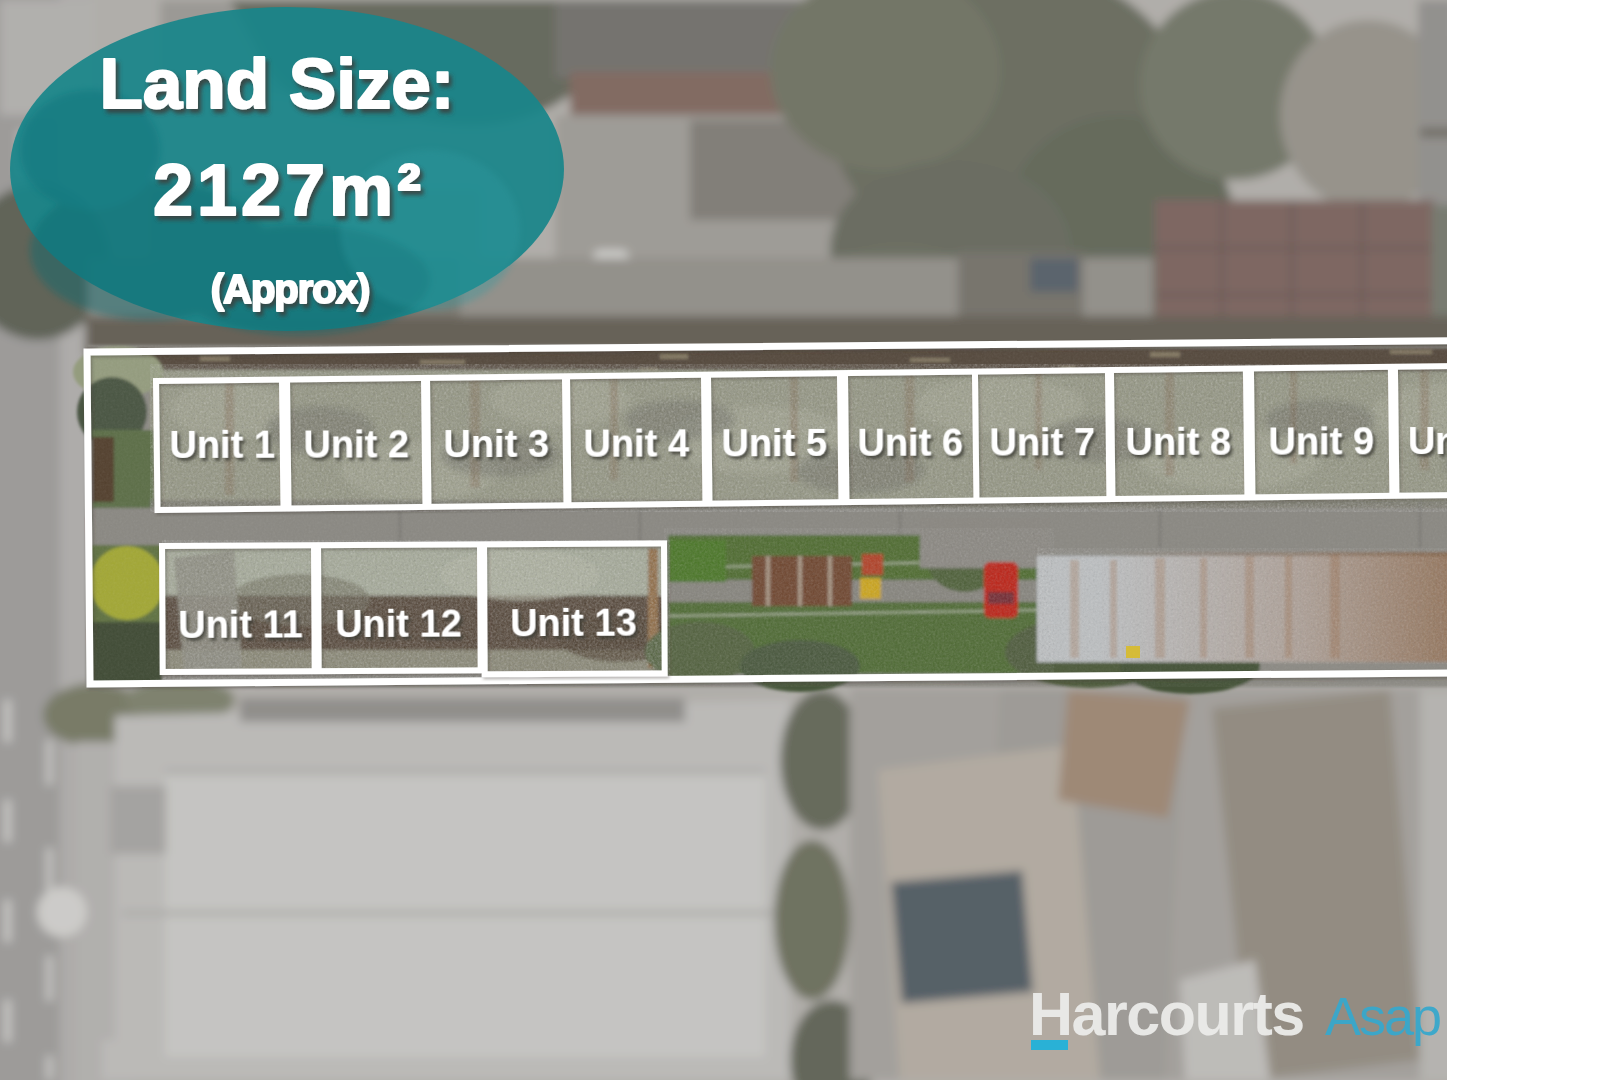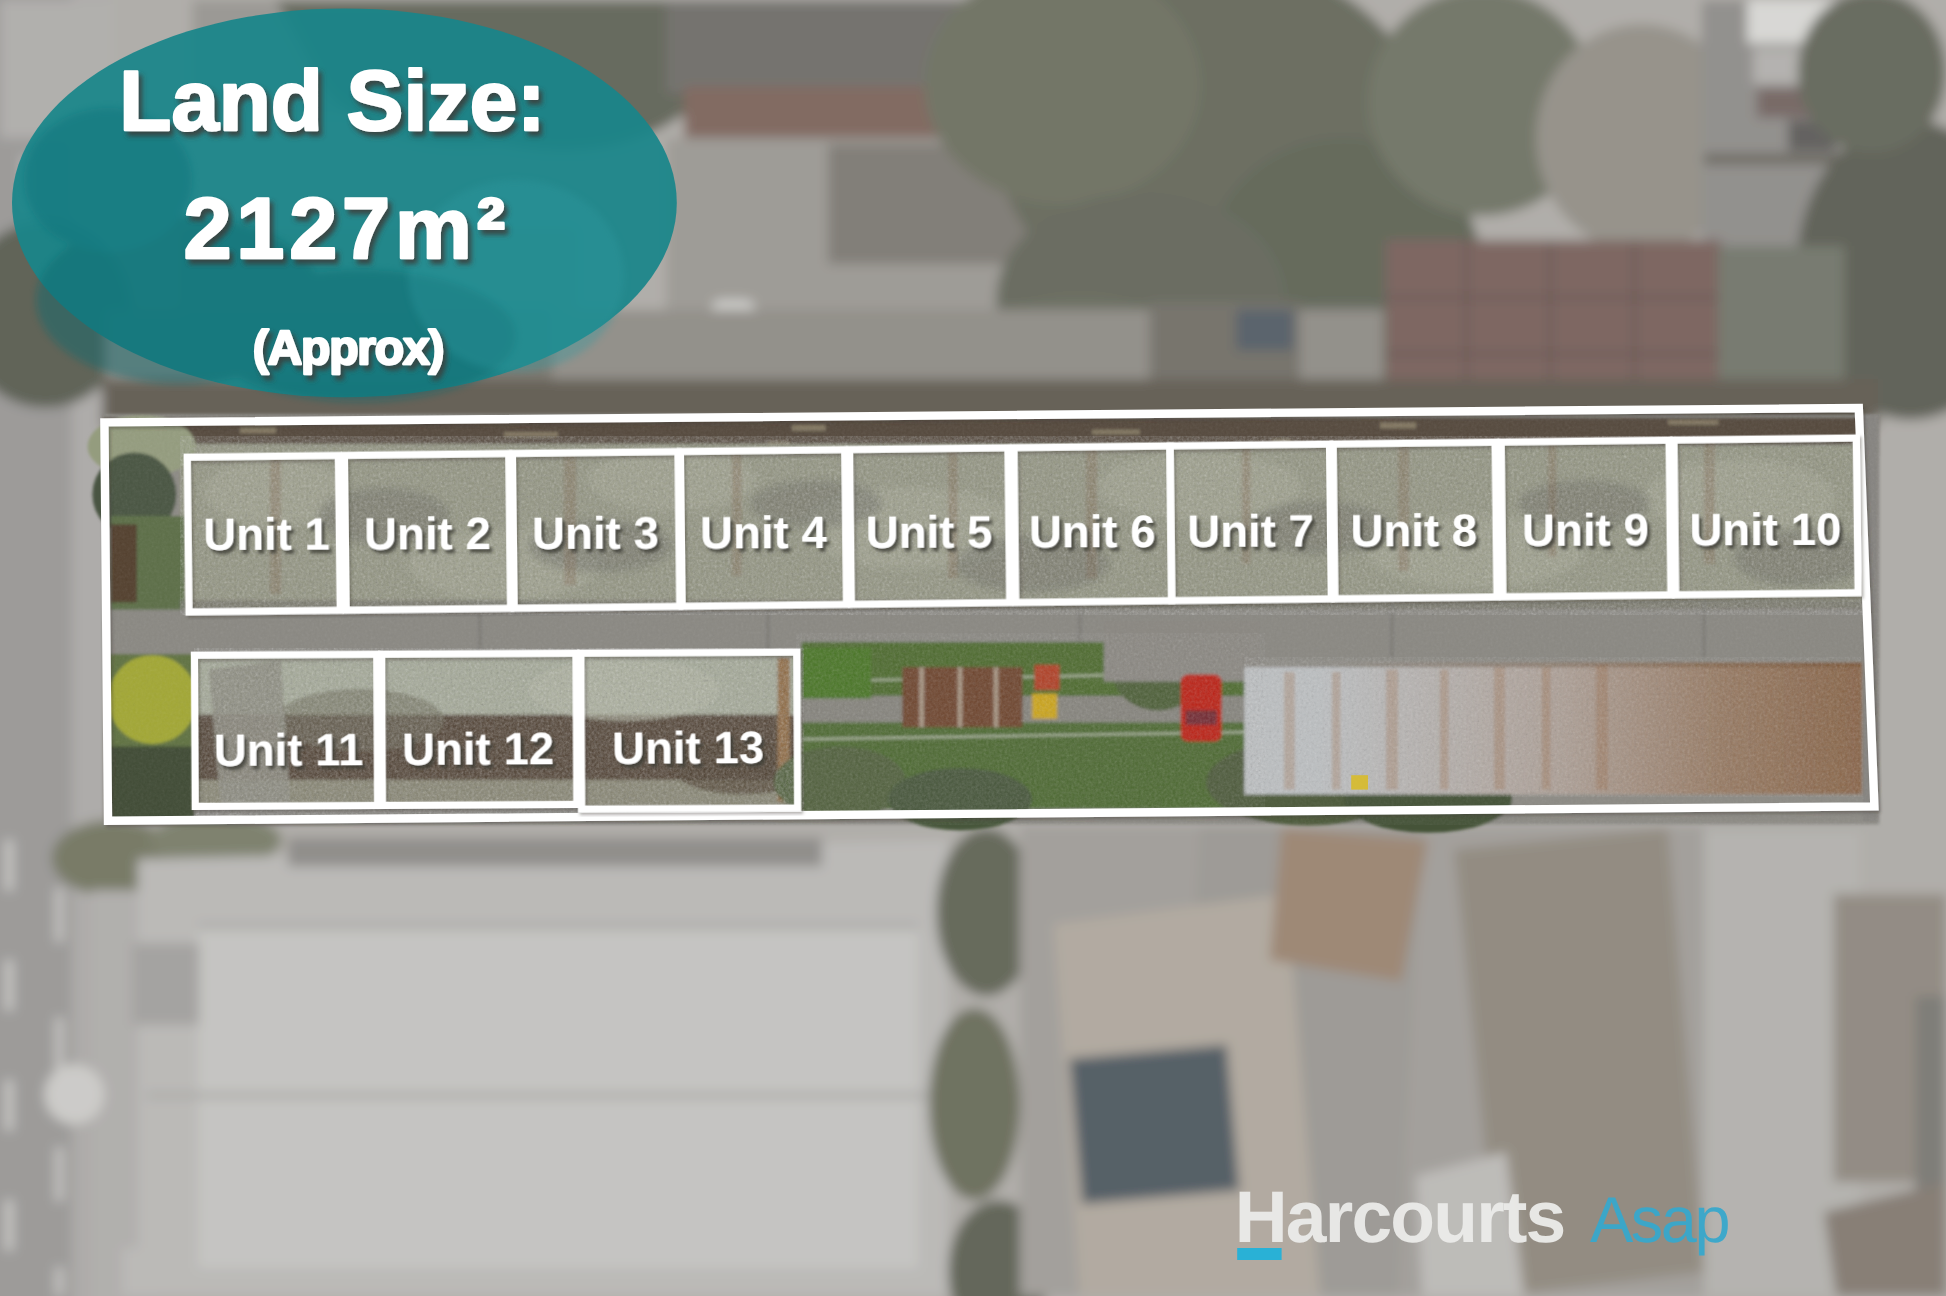--- a/index.html
+++ b/index.html
@@ -1,16 +1,16 @@
 <!DOCTYPE html>
 <html><head>
 <meta charset="utf-8">
 <style>
 html,body{margin:0;padding:0}
-.page{position:relative;width:1622px;height:1080px;overflow:hidden;background:#a5a29d;font-family:"Liberation Sans",sans-serif}
+.page{position:relative;width:1447px;height:1080px;overflow:hidden;background:#a5a29d;font-family:"Liberation Sans",sans-serif}
 svg{position:absolute;top:0;left:0;display:block}
 </style>
 </head>
 <body>
 <div class="page">
 <svg width="1622" height="1080" viewBox="0 0 1622 1080">
 <defs>
 <filter id="b5" x="-5%" y="-5%" width="110%" height="110%">
           <feGaussianBlur stdDeviation="5"></feGaussianBlur>
         </filter>

